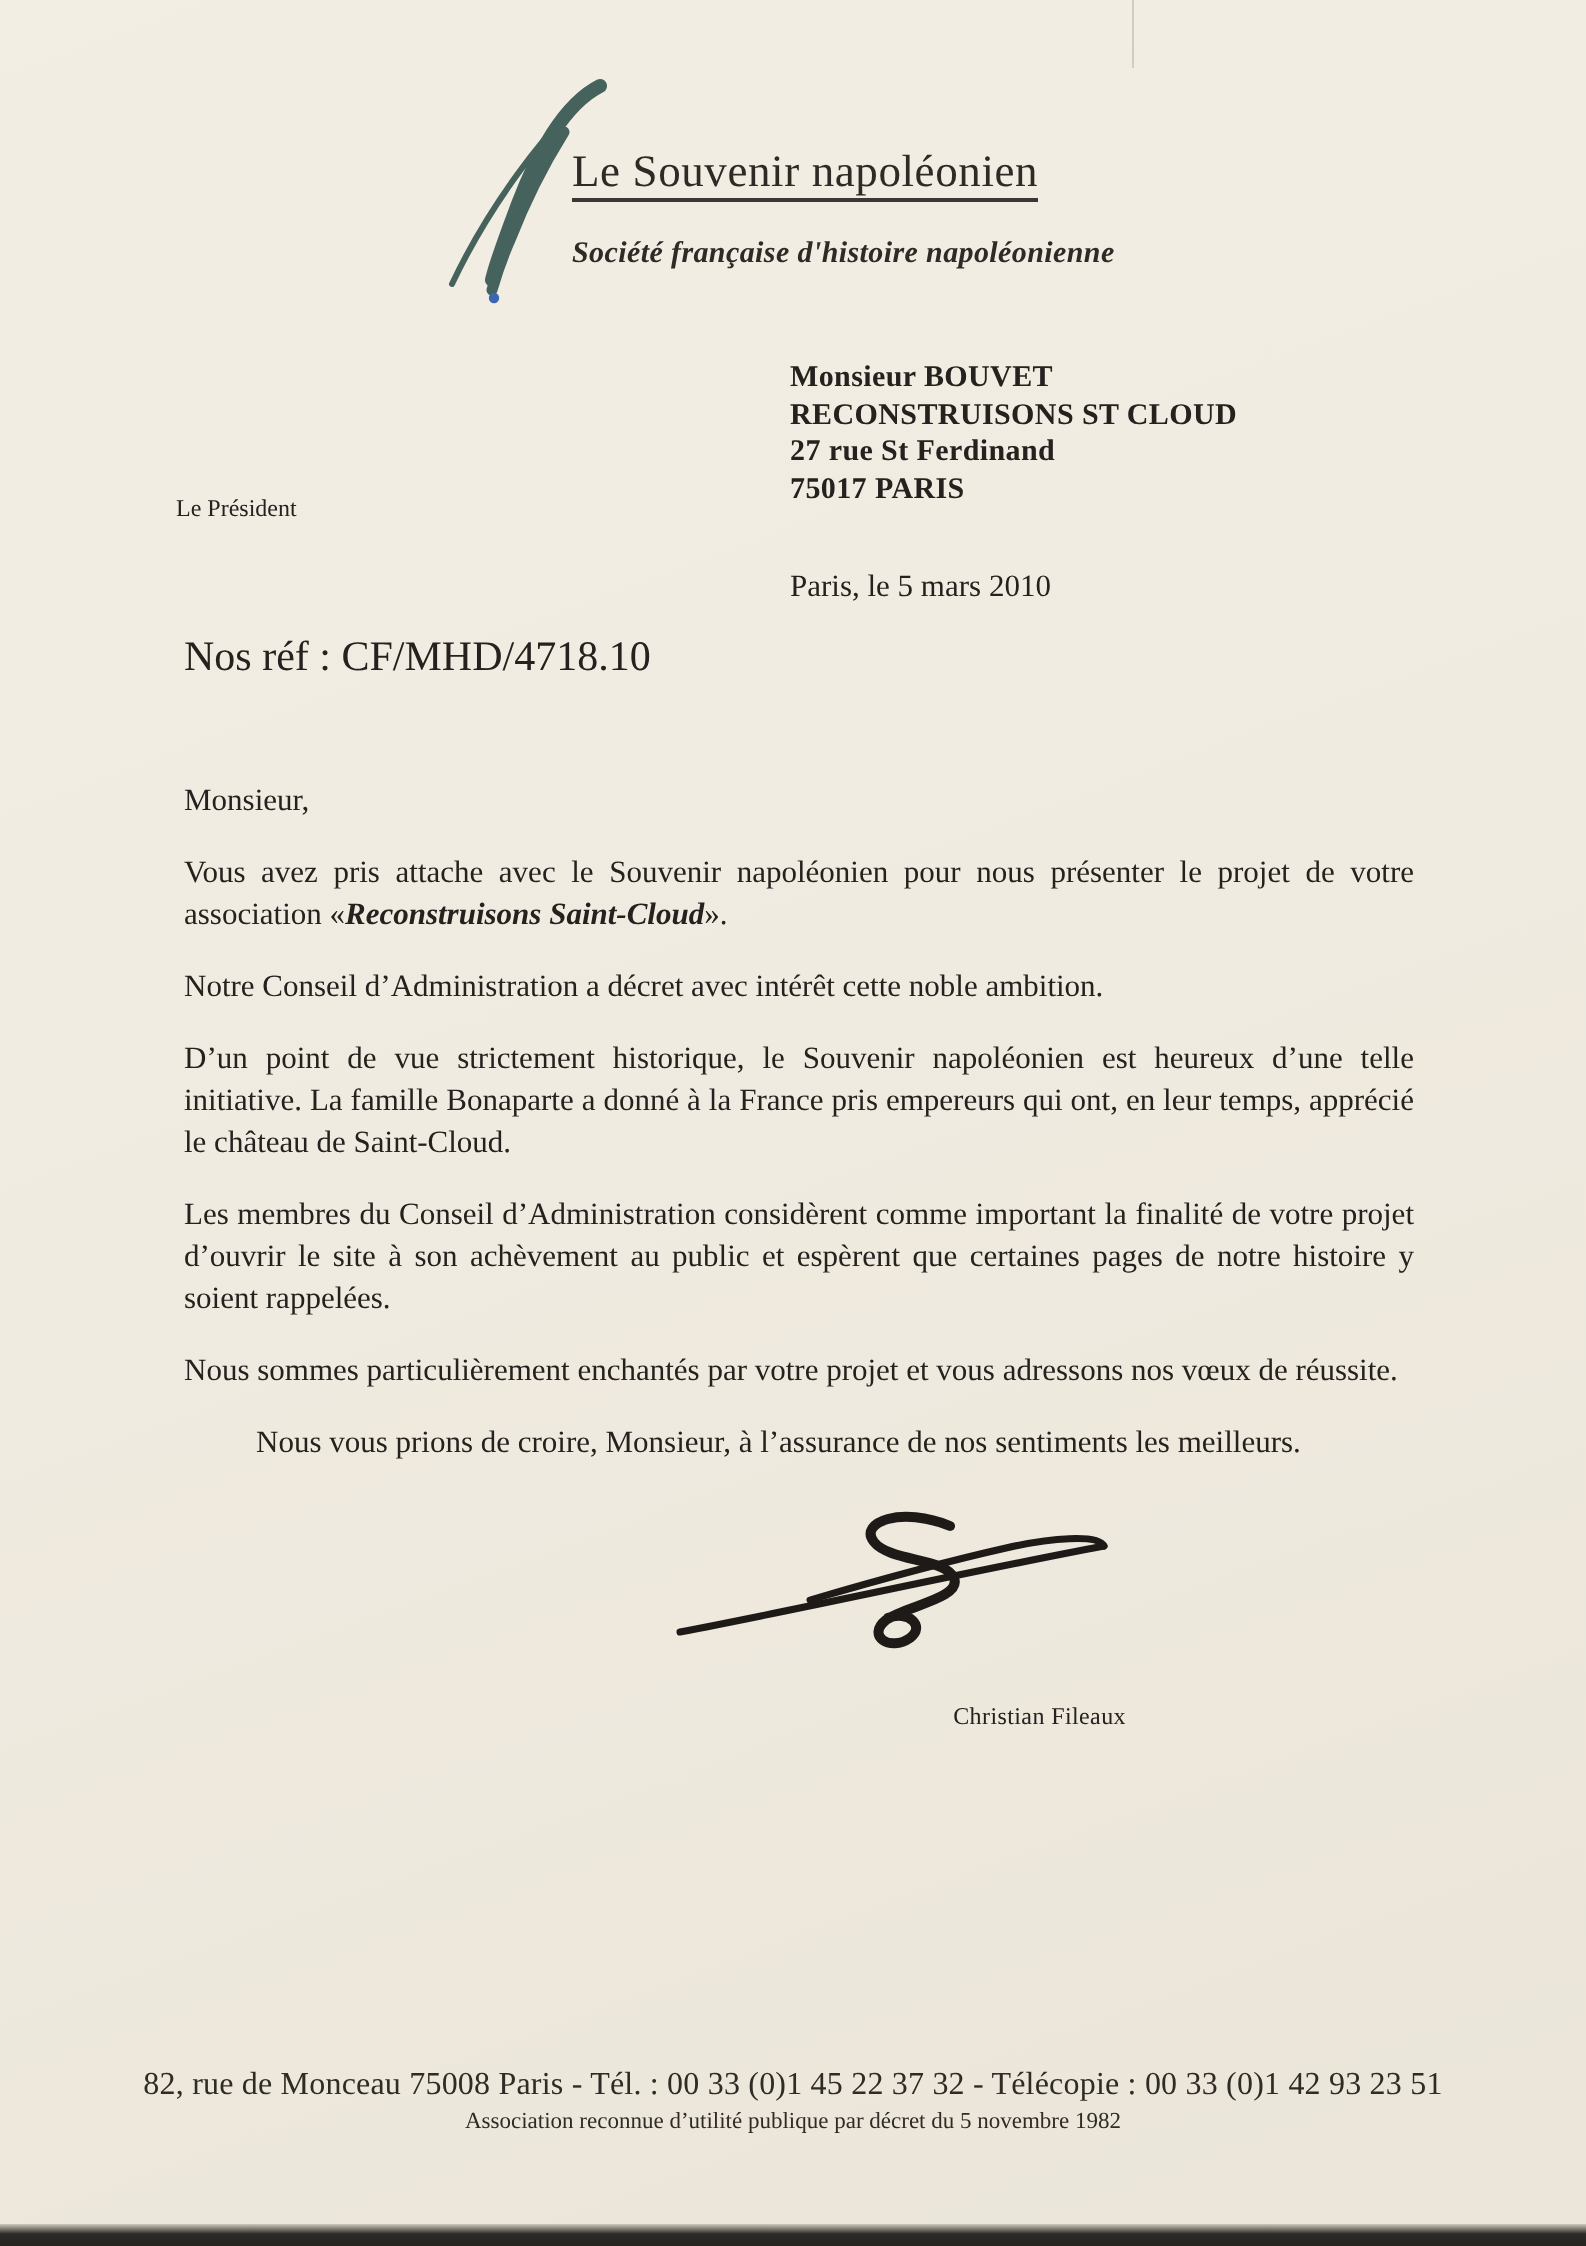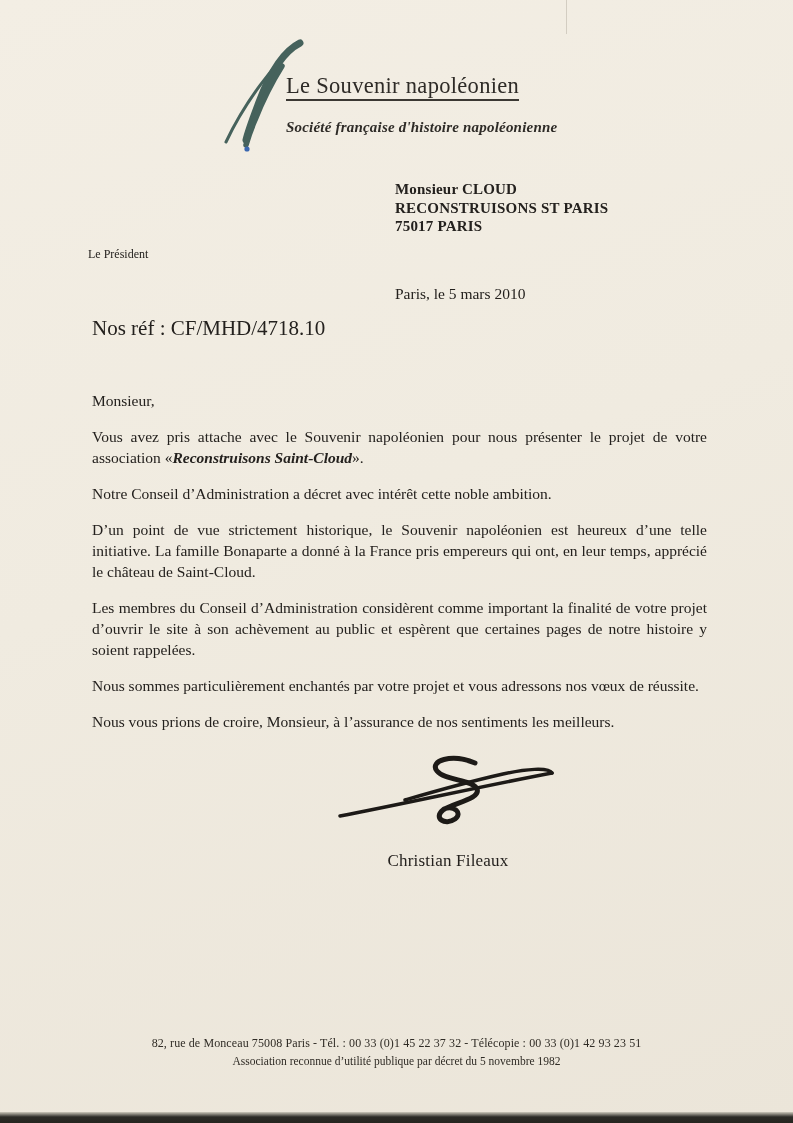--- a/index.html
+++ b/index.html
@@ -50,36 +50,36 @@
   .dateline     { position: absolute; left: 395px; top: 285px; font-size: 15.5px; }
   .reference    { position: absolute; left: 92px;  top: 316px; font-size: 21px; }
 
   
   .letter-body {
     position: absolute; left: 92px; top: 390px; width: 615px;
     font-size: 15.5px; line-height: 21px; text-align: justify;
   }
   .letter-body p { margin: 0 0 15px 0; }
   .letter-body p.salutation { text-align: left; }
-  .letter-body p.closing { text-align: left; margin-top: 6px; }
+  .letter-body p.closing { text-align: left; margin-top: 6px; margin-left: 36px; }
   .emph { font-weight: bold; font-style: italic; }
 
   
   .signature-block { position: absolute; left: 333px; top: 755px; width: 230px; }
   .signatory-name {
     position: absolute; left: 333px; top: 851px; width: 230px;
-    text-align: center; font-size: 17px; letter-spacing: 0.2px;
+    text-align: right; font-size: 12px; letter-spacing: 0.2px;
   }
 
   
   .footer {
     position: absolute; left: 0; top: 1034px; width: 100%;
     text-align: center; color: #2f2b25;
   }
-  .footer-line1, .footer-line2 { font-size: 12px; line-height: 18.5px; letter-spacing: 0.1px; }
+  .footer-line1, .footer-line2 { font-size: 16px; line-height: 18.5px; letter-spacing: 0.1px; }
   .footer-line3 { font-size: 11.5px; line-height: 17px; }
 
   
   .scan-edge-bottom {
     position: absolute; left: 0; bottom: 0; width: 100%; height: 11px;
     background: linear-gradient(180deg, #cdc9bc 0%, #8d8a80 18%, #2c2b27 45%, #26251f 100%);
   }
   .scan-fold {
     position: absolute; left: 566px; top: 0; width: 1px; height: 34px;
     background: rgba(120,110,95,0.25);
@@ -101,22 +101,23 @@
       </g>
       <circle cx="29" cy="111" r="2.6" fill="#3a67b0"></circle>
     </svg>
     <div class="lh-text">
       <span class="org-name">Le Souvenir napoléonien</span>
       <div class="org-subtitle">Société française d'histoire napoléonienne</div>
     </div>
   </div>
 
   <div class="recipient">
-    <div>Monsieur CLOUD</div>
-    <div>RECONSTRUISONS ST PARIS</div>
+    <div>Monsieur BOUVET</div>
+    <div>RECONSTRUISONS ST CLOUD</div>
+    <div>27 rue St Ferdinand</div>
     <div>75017 PARIS</div>
   </div>
 
   <div class="sender-title">Le Président</div>
   <div class="dateline">Paris, le 5 mars 2010</div>
   <div class="reference">Nos réf : CF/MHD/4718.10</div>
 
   <div class="letter-body">
     <p class="salutation">Monsieur,</p>
     <p><span>Vous avez pris attache avec le Souvenir napoléonien pour nous présenter le projet de votre association «</span><span class="emph">Reconstruisons Saint-Cloud</span><span>».</span></p>

